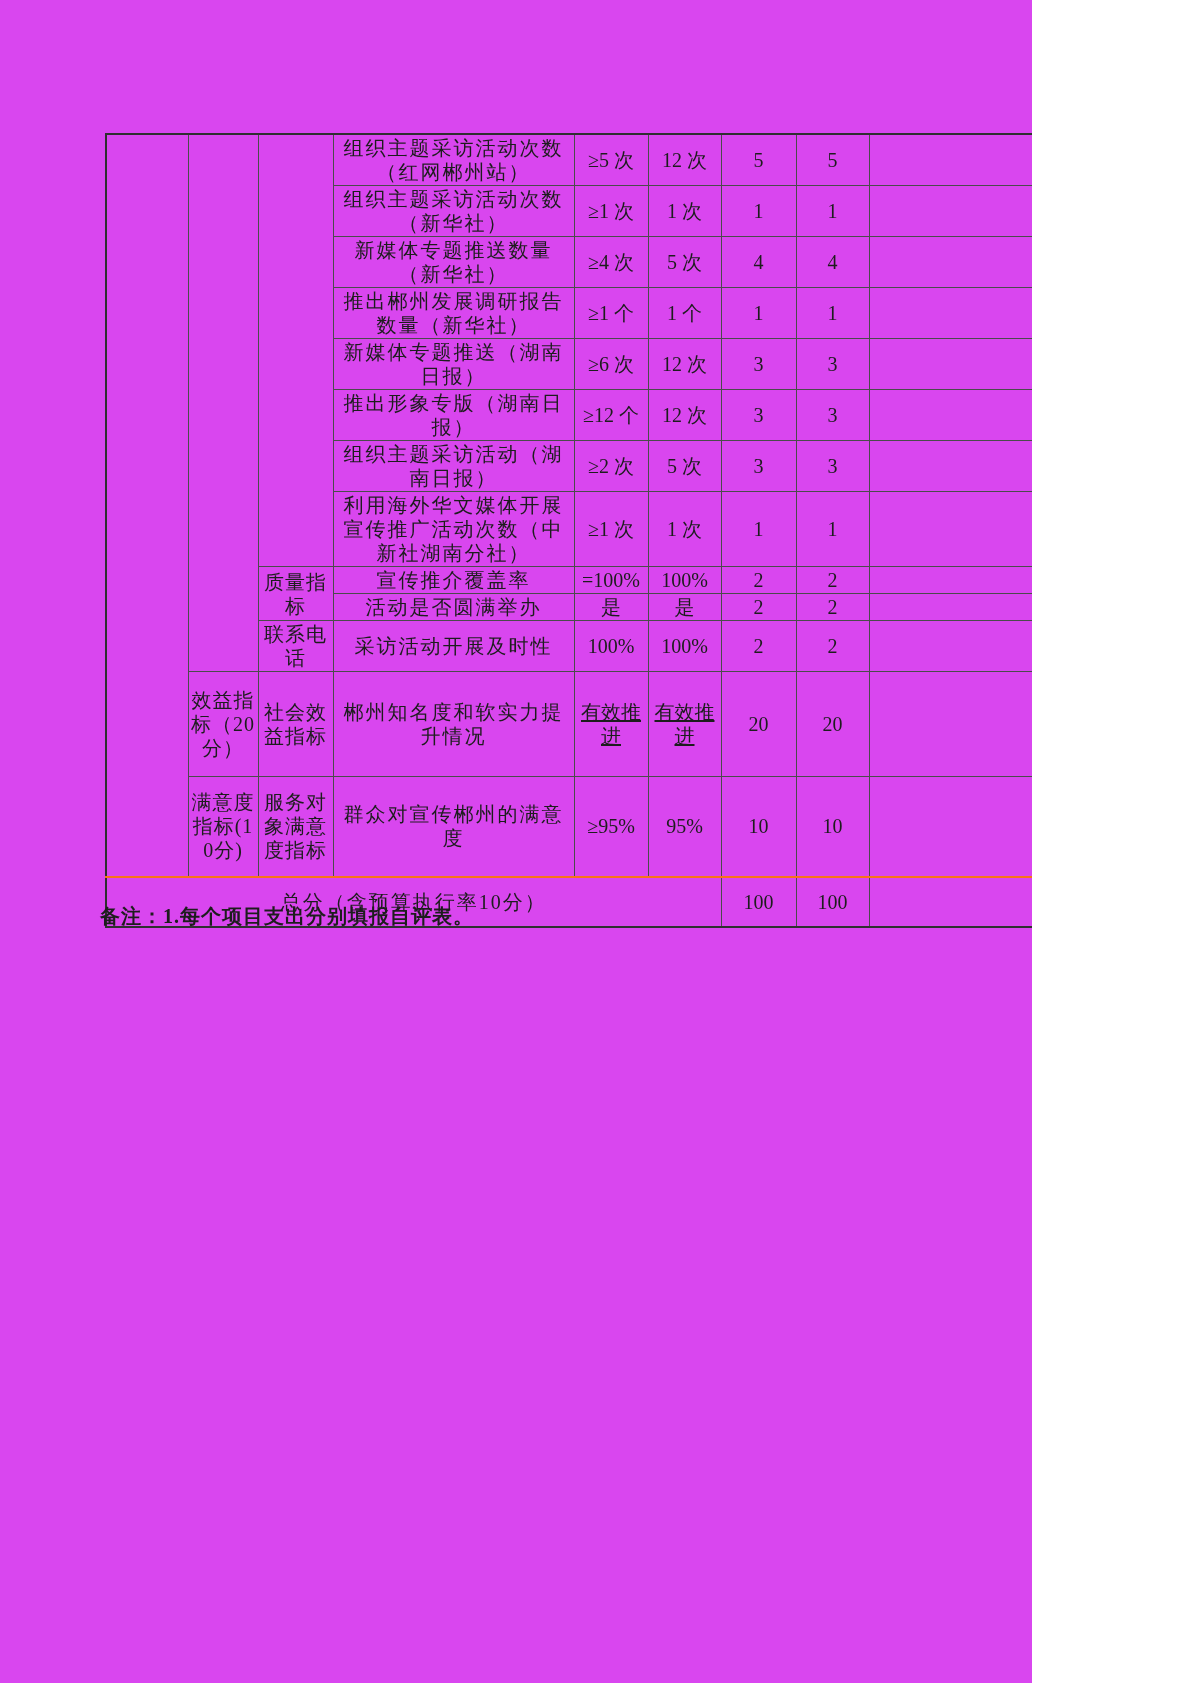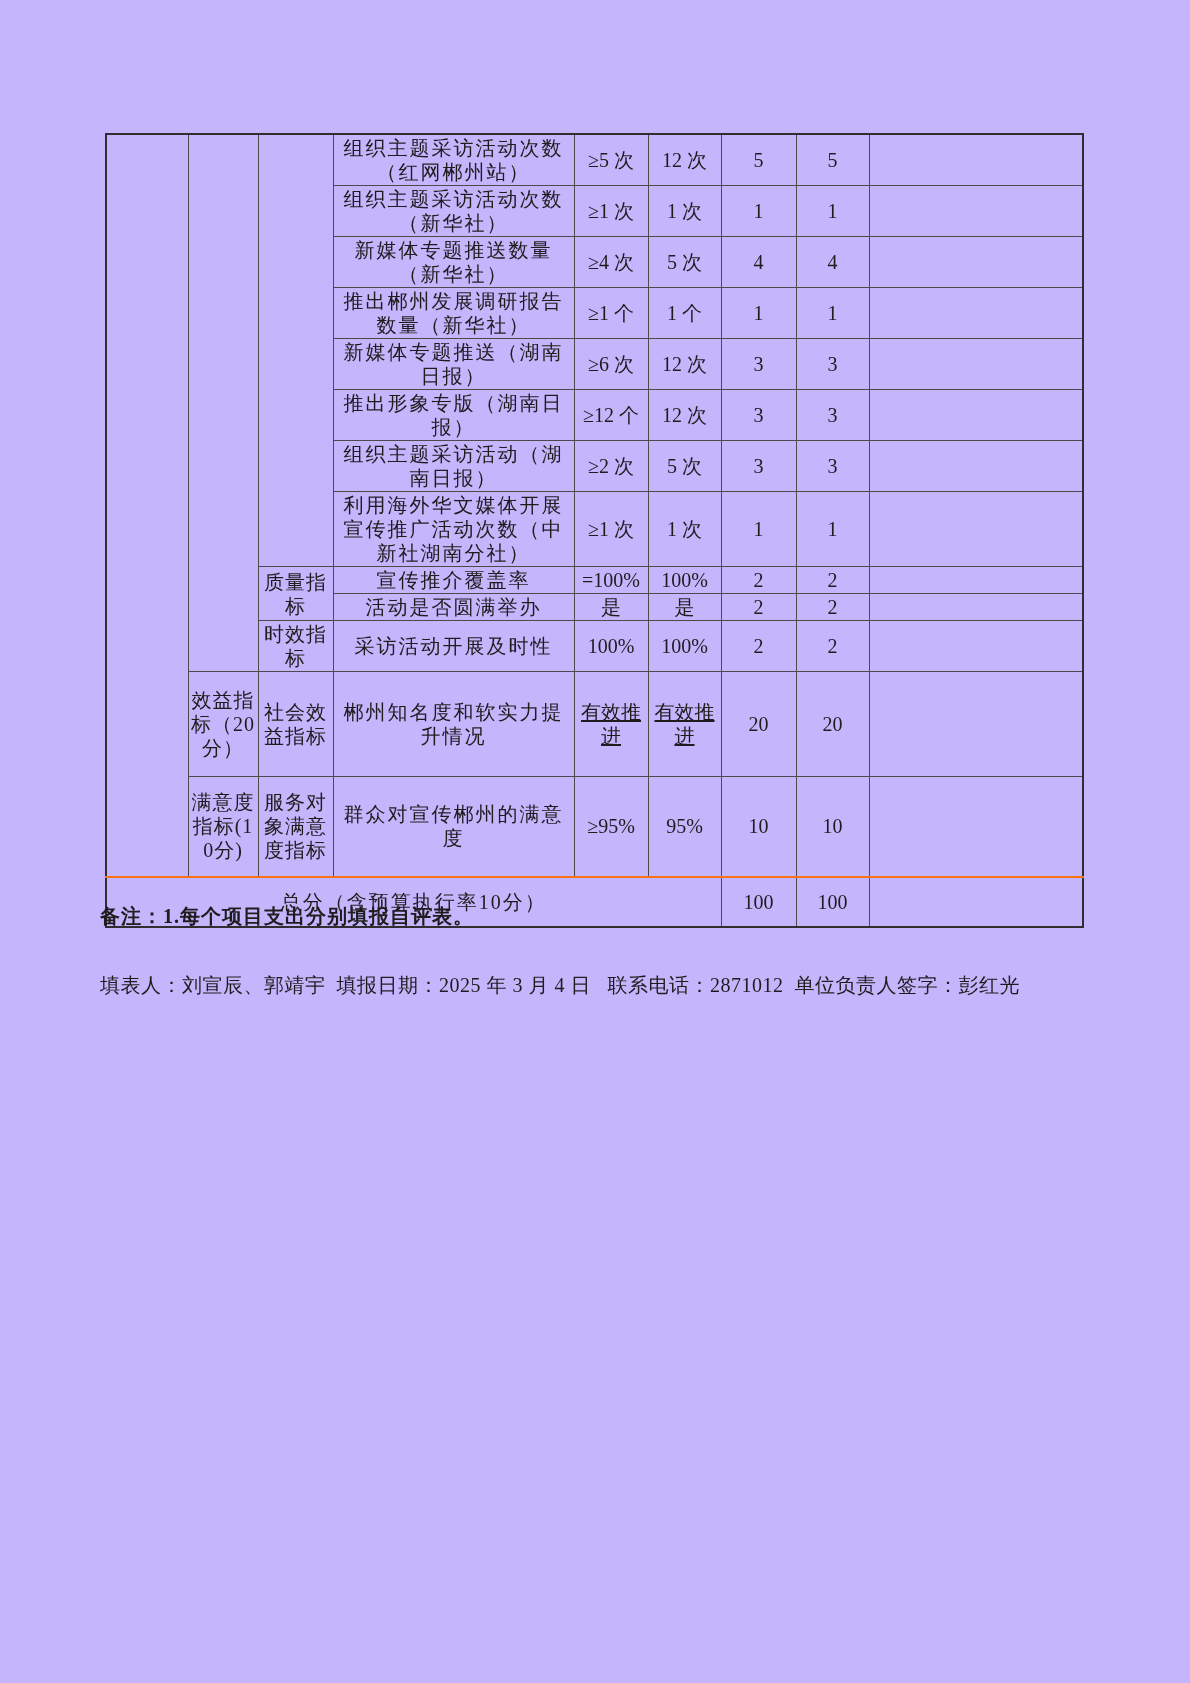--- a/index.html
+++ b/index.html
@@ -1,20 +1,20 @@
 <!DOCTYPE html>
 <html><head>
 <meta charset="utf-8">
 <style>
   * { margin:0; padding:0; box-sizing:border-box; }
   html,body { background:#ffffff; }
   .page {
     position:relative;
-    width:1190px; height:1683px;
-    background:#c4b5fd;
+    width:1032px; height:1683px;
+    background:#d946ef;
     font-family:"Liberation Serif","DejaVu Serif",serif;
     color:#1d1d1d;
     overflow:hidden;
   }
   table.eval {
     position:absolute; left:105px; top:133px;
     width:977px;
     border-collapse:collapse;
     table-layout:fixed;
     border:2px solid #2f2f2f;
@@ -159,21 +159,21 @@
     <tr style="height:27px">
       <td class="name">活动是否圆满举办</td>
       <td class="val">是</td>
       <td class="val">是</td>
       <td class="num">2</td>
       <td class="num">2</td>
       <td class="remark"></td>
     </tr>
 
     <tr style="height:48px">
-      <td class="grp3">时效指标</td>
+      <td class="grp3">联系电话</td>
       <td class="name">采访活动开展及时性</td>
       <td class="val">100%</td>
       <td class="val">100%</td>
       <td class="num">2</td>
       <td class="num">2</td>
       <td class="remark"></td>
     </tr>
 
     <tr style="height:105px">
       <td class="grp2">效益指标（20分）</td>
@@ -200,16 +200,15 @@
     <tr class="total" style="height:50px">
       <td colspan="6" class="total-label">总分（含预算执行率10分）</td>
       <td class="num">100</td>
       <td class="num">100</td>
       <td class="remark"></td>
     </tr>
   </tbody>
     </table>
 
   <div class="notes" id="note1">备注：1.每个项目支出分别填报自评表。</div>
-  <div class="footer-line" id="footer-line">填表人：刘宣辰、郭靖宇  填报日期：2025 年 3 月 4 日   联系电话：2871012  单位负责人签字：彭红光</div>
   <div id="page-num">— 29 —</div>
 
 </div>
 
 </body></html>

